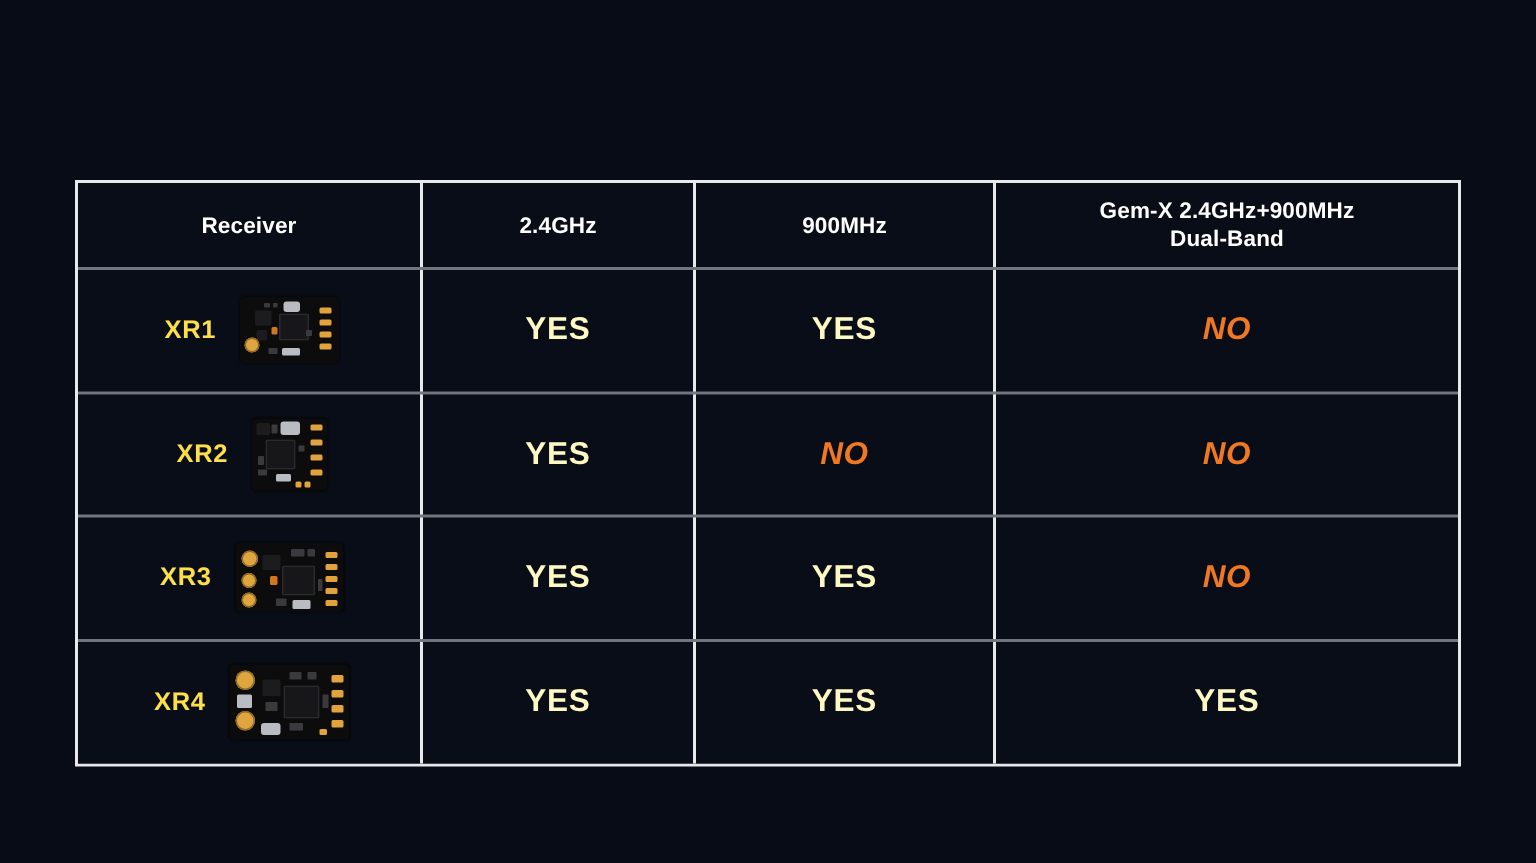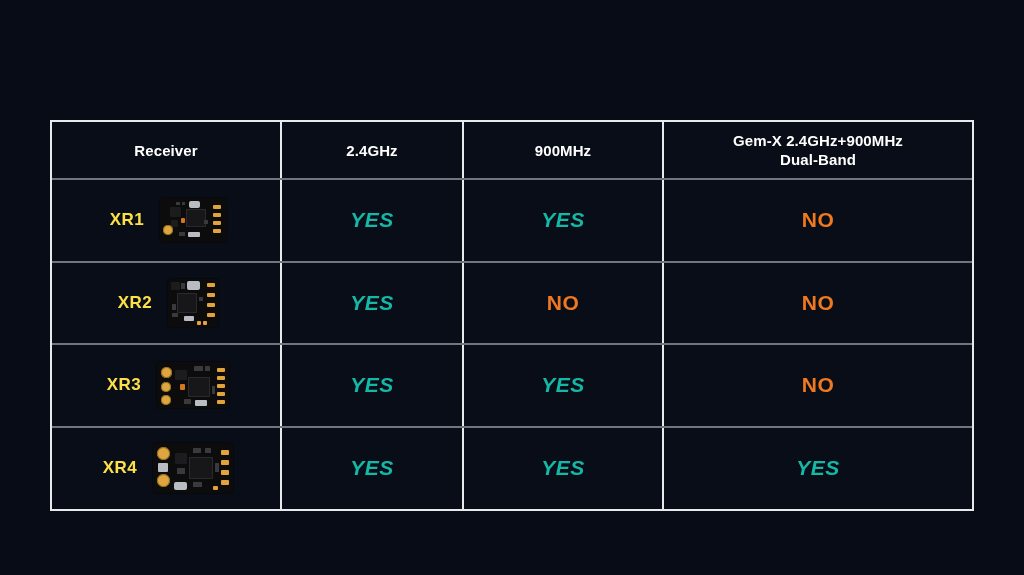--- a/index.html
+++ b/index.html
@@ -104,22 +104,22 @@
     letter-spacing: 0.4px;
     min-width: 38px;
     text-align: right;
   }
 
   .verdict {
     font-size: 21px;
     font-weight: bold;
     letter-spacing: 0.5px;
   }
-  .verdict.yes { color: #14b8a6; font-style: italic; }
-  .verdict.no  { color: #ef7820; }
+  .verdict.yes { color: #fef9c3; }
+  .verdict.no  { color: #ef7820; font-style: italic; }
 
   
   tr.note-row { height: 62px; }
   .note-text {
     color: #e9eaee;
     font-size: 14.5px;
     font-weight: normal;
     line-height: 19px;
     padding: 0 8px;
   }

